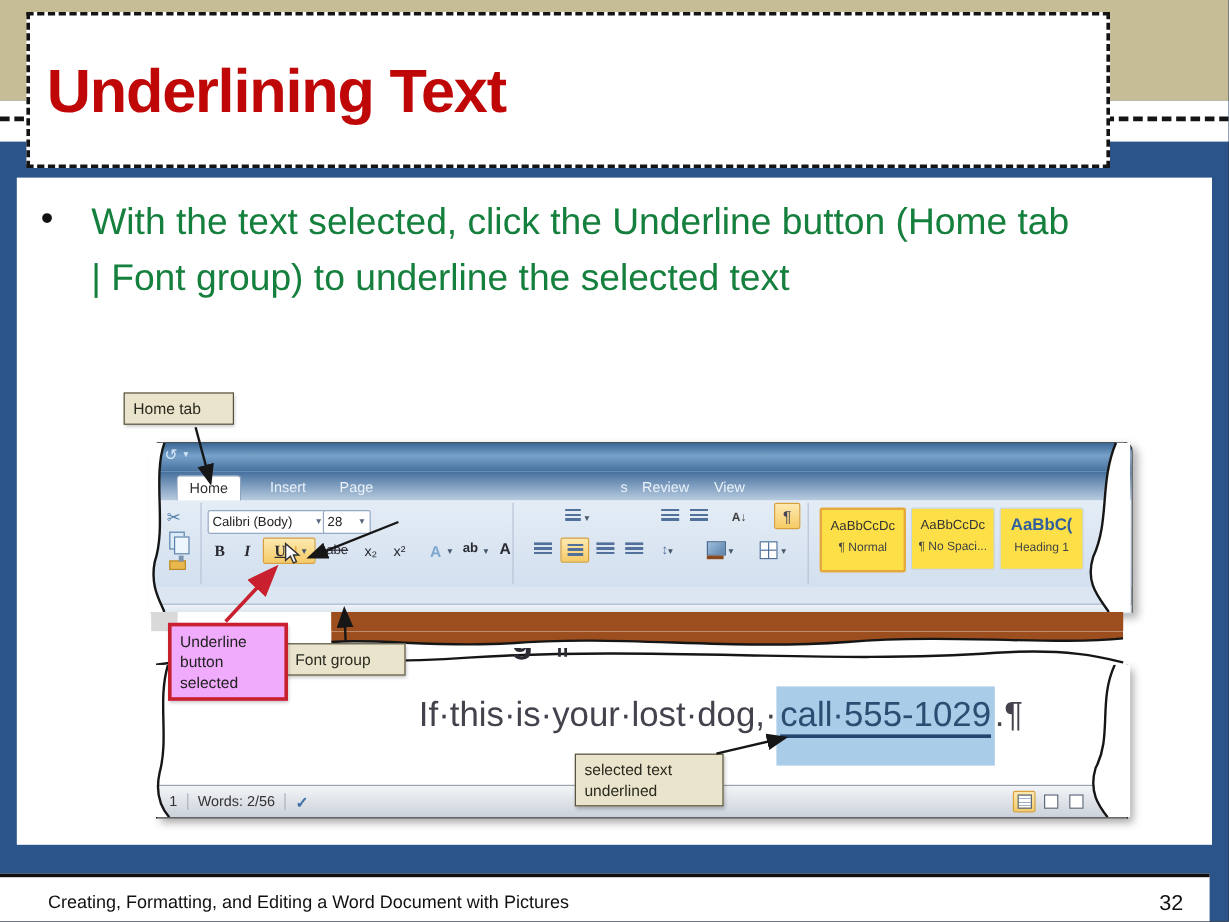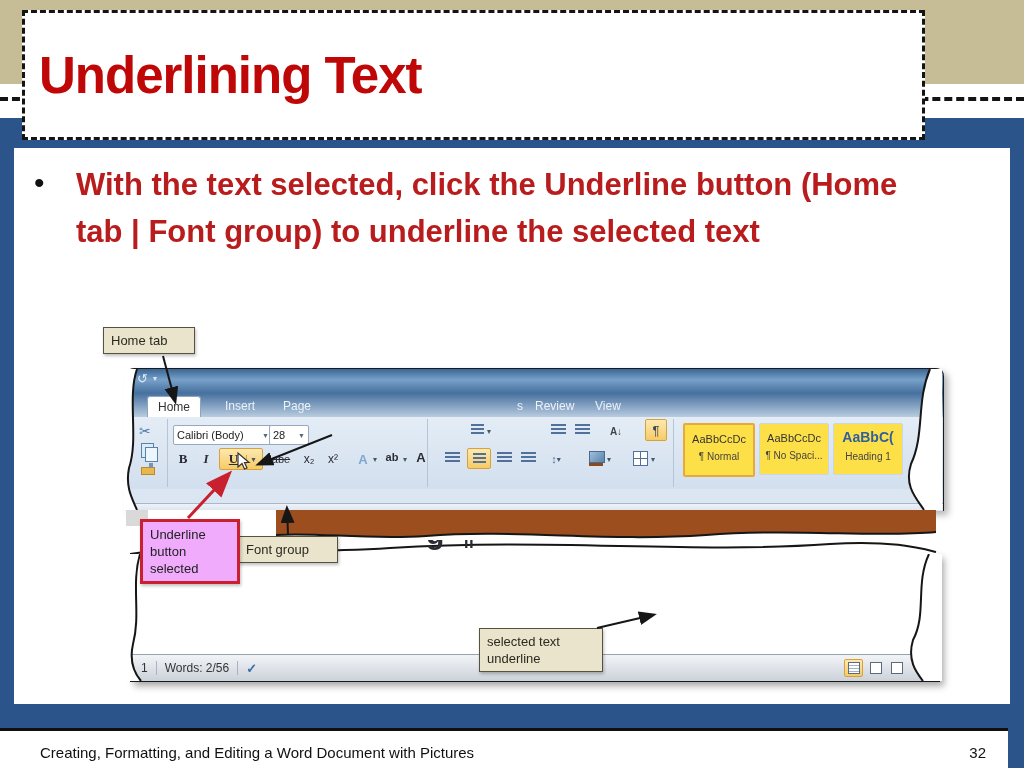--- a/index.html
+++ b/index.html
@@ -12,26 +12,26 @@
   #white-strip{position:absolute;left:0;top:84px;width:1024px;height:34px;background:#fff;}
   #dash-rule{position:absolute;left:0;top:97px;width:1024px;height:0;border-top:4px dashed #141414;z-index:1;}
   #title-box{position:absolute;left:22px;top:10px;width:897px;height:124px;background:#fff;
              border:3px dashed #141414;z-index:2;display:flex;align-items:center;}
   #title-box h1{margin:0 0 0 14px;font-size:51px;font-weight:bold;letter-spacing:-1px;
                 color:var(--title-red,#c00707);}
   #content-box{position:absolute;left:14px;top:148px;width:996px;height:556px;background:#fff;z-index:2;}
   #footer-bar{position:absolute;left:0;top:728px;width:1008px;height:42px;background:#fff;
               border-top:3px solid #101010;z-index:2;display:flex;align-items:center;}
   #footer-bar .ftext{margin-left:40px;font-size:15px;color:#111;}
-  #footer-bar .fpage{position:absolute;right:22px;font-size:15px;color:#111;}
+  #footer-bar .fpage{position:absolute;right:22px;font-size:18px;color:#111;}
 
   
   #bullet-row{position:absolute;left:20px;top:14px;display:flex;}
   #bullet-row .dot{width:42px;font-size:30px;color:#111;padding-top:4px;}
-  #bullet-row .btext{width:828px;font-size:31px;line-height:1.5;color:#b91c1c;font-weight:bold;}
+  #bullet-row .btext{width:828px;font-size:31px;line-height:1.5;color:#15803d;}
 
   
   #figure{position:absolute;left:86px;top:177px;width:880px;height:380px;}
   #winshot{position:absolute;left:26px;top:43px;width:816px;height:316px;}
 
   
   #ribbon-piece{position:absolute;left:0;top:0;width:816px;height:142px;
     border:1.5px solid #1a1a1a;border-bottom:none;border-radius:8px 8px 0 0;
     box-shadow:4px 4px 7px rgba(0,0,0,.30);overflow:hidden;background:#dbe6f2;}
   #titlebar{position:absolute;left:0;top:0;width:100%;height:24px;
@@ -226,20 +226,23 @@
         <svg class="abs" style="left:150px;top:158px;z-index:5;" width="660" height="22">
           <path d="M0,0 L660,0 L660,6 C600,12 520,2 430,9 C330,16 240,3 150,10 C90,14 40,6 0,9 Z" fill="#9c4e1e"></path>
           <path d="M0,9 C40,6 90,14 150,10 C240,3 330,16 430,9 C520,2 600,12 660,6" fill="none" stroke="#161616" stroke-width="2"></path>
         </svg>
 
         <div id="fragment">
           <div>g ¶</div>
         </div>
 
         <div id="doc-piece">
+          <div id="docline">
+            <span>If·this·is·your·lost·dog,·</span><span class="sel">call·555-1029</span><span>.¶</span>
+          </div>
           <div id="statusbar">
             <span style="margin-left:10px;">1</span>
             <span class="ssep"></span>
             <span>Words: 2/56</span>
             <span class="ssep"></span>
             <span class="check">✓</span>
           </div>
           <div id="viewbtns">
             <span class="vb hl">
                 <i class="pg"></i>
@@ -272,21 +275,21 @@
         </svg>
         <svg class="abs" style="left:772px;top:186px;z-index:30;" width="44" height="127">
           <path d="M31,0 L44,0 L44,127 L25,127 C18,118 9,106 15,86 C29,60 17,30 31,0 Z" fill="#ffffff"></path>
           <path d="M31,0 C17,30 29,60 15,86 C9,106 18,118 25,127" fill="none" stroke="#161616" stroke-width="2"></path>
         </svg>
       </div>
 
       <div class="callout" style="left:3px;top:2px;width:76px;">Home tab</div>
       <div class="callout" id="callout-underline-btn" style="left:40px;top:194px;width:80px;">Underline button selected</div>
       <div class="callout" style="left:138px;top:211px;width:84px;">Font group</div>
-      <div class="callout" style="left:379px;top:303px;width:108px;">selected text underline</div>
+      <div class="callout" style="left:379px;top:303px;width:108px;">selected text underlined</div>
 
       <svg id="fig-arrows" viewBox="0 0 880 380">
         <defs>
           <marker id="ab" markerWidth="9" markerHeight="8" refX="7" refY="3.5" orient="auto">
             <path d="M0,0 L9,3.5 L0,7 Z" fill="#161616"></path>
           </marker>
           <marker id="ar" markerWidth="9" markerHeight="8" refX="7" refY="3.5" orient="auto">
             <path d="M0,0 L9,3.5 L0,7 Z" fill="#c8202f"></path>
           </marker>
         </defs>

